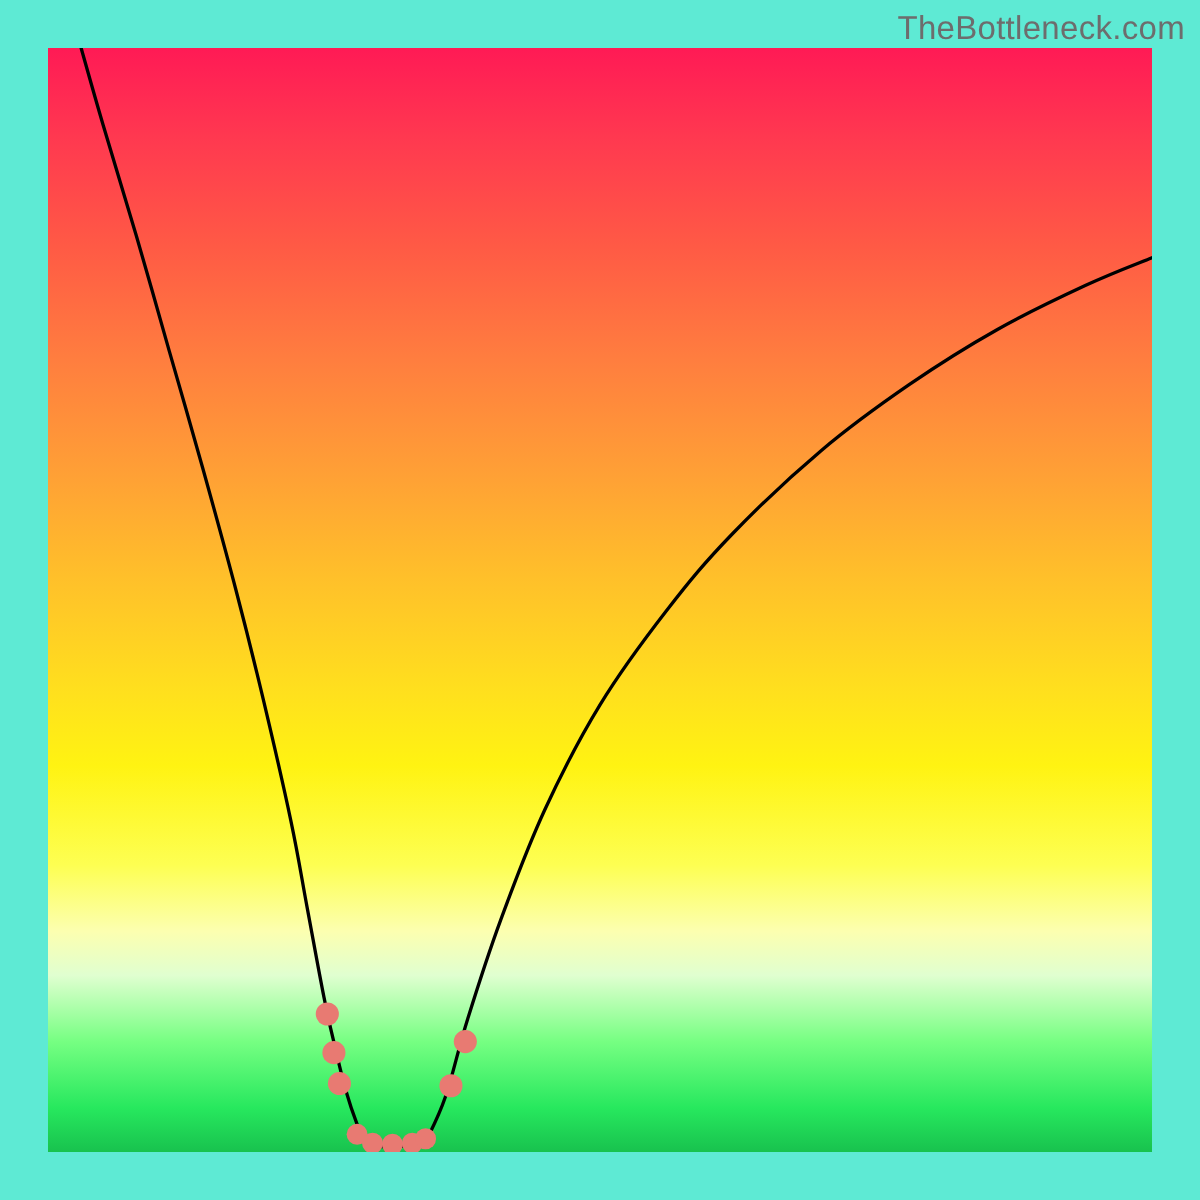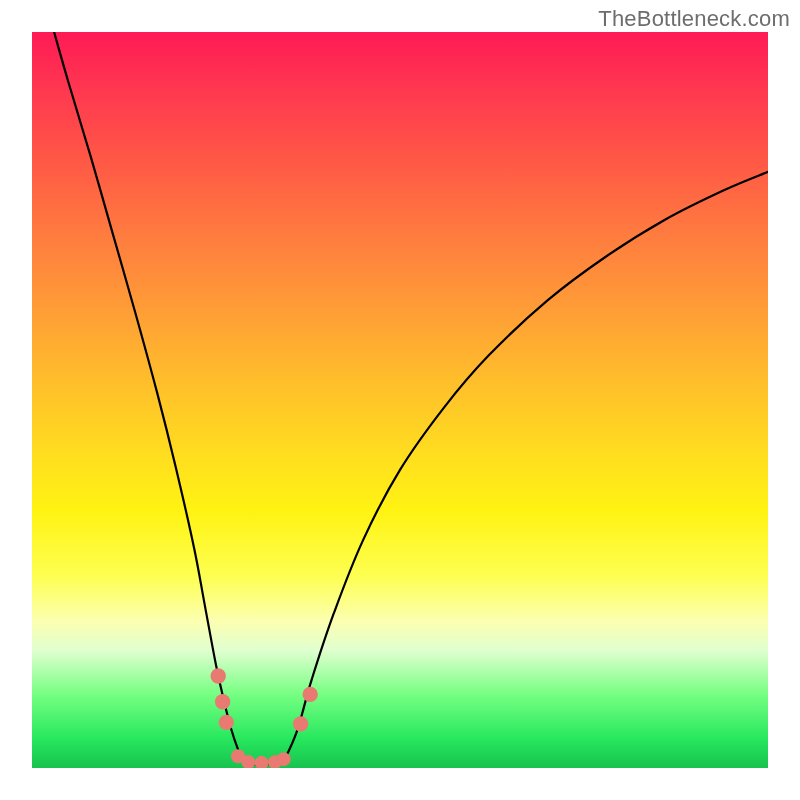--- a/index.html
+++ b/index.html
@@ -10,21 +10,21 @@
     overflow: hidden;
     background: #000;
     font-family: Arial, Helvetica, sans-serif;
   }
   .frame {
     position: absolute;
     left: 0;
     top: 0;
     width: 800px;
     height: 800px;
-    background: #ffffff;
+    background: #5eead4;
   }
   .plot {
     position: absolute;
     left: 32px;
     top: 32px;
     width: 736px;
     height: 736px;
     background: linear-gradient(to bottom,
       #ff1a55 0%,
       #ff3850 8%,

